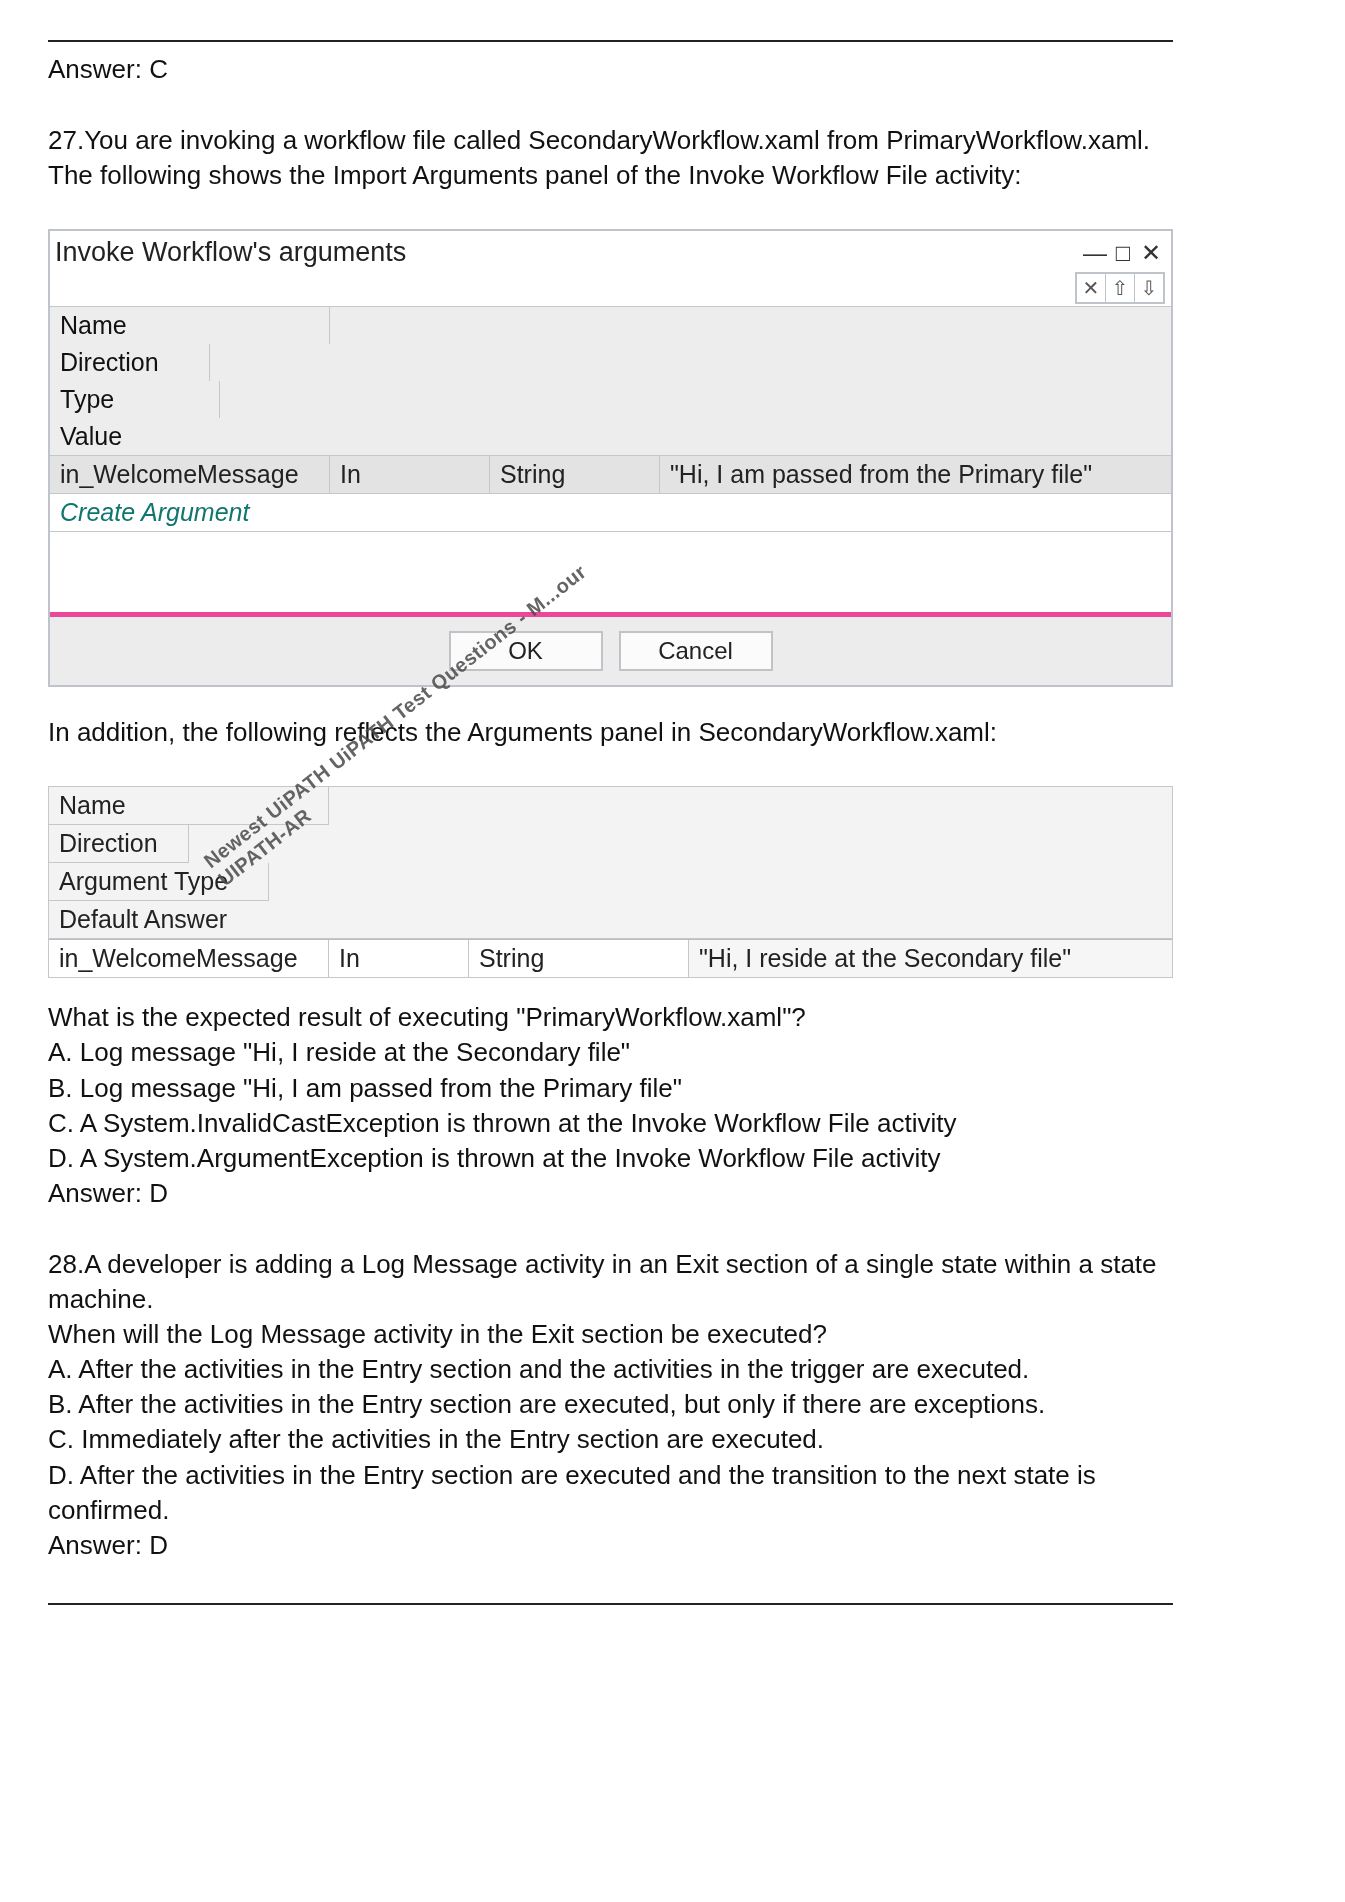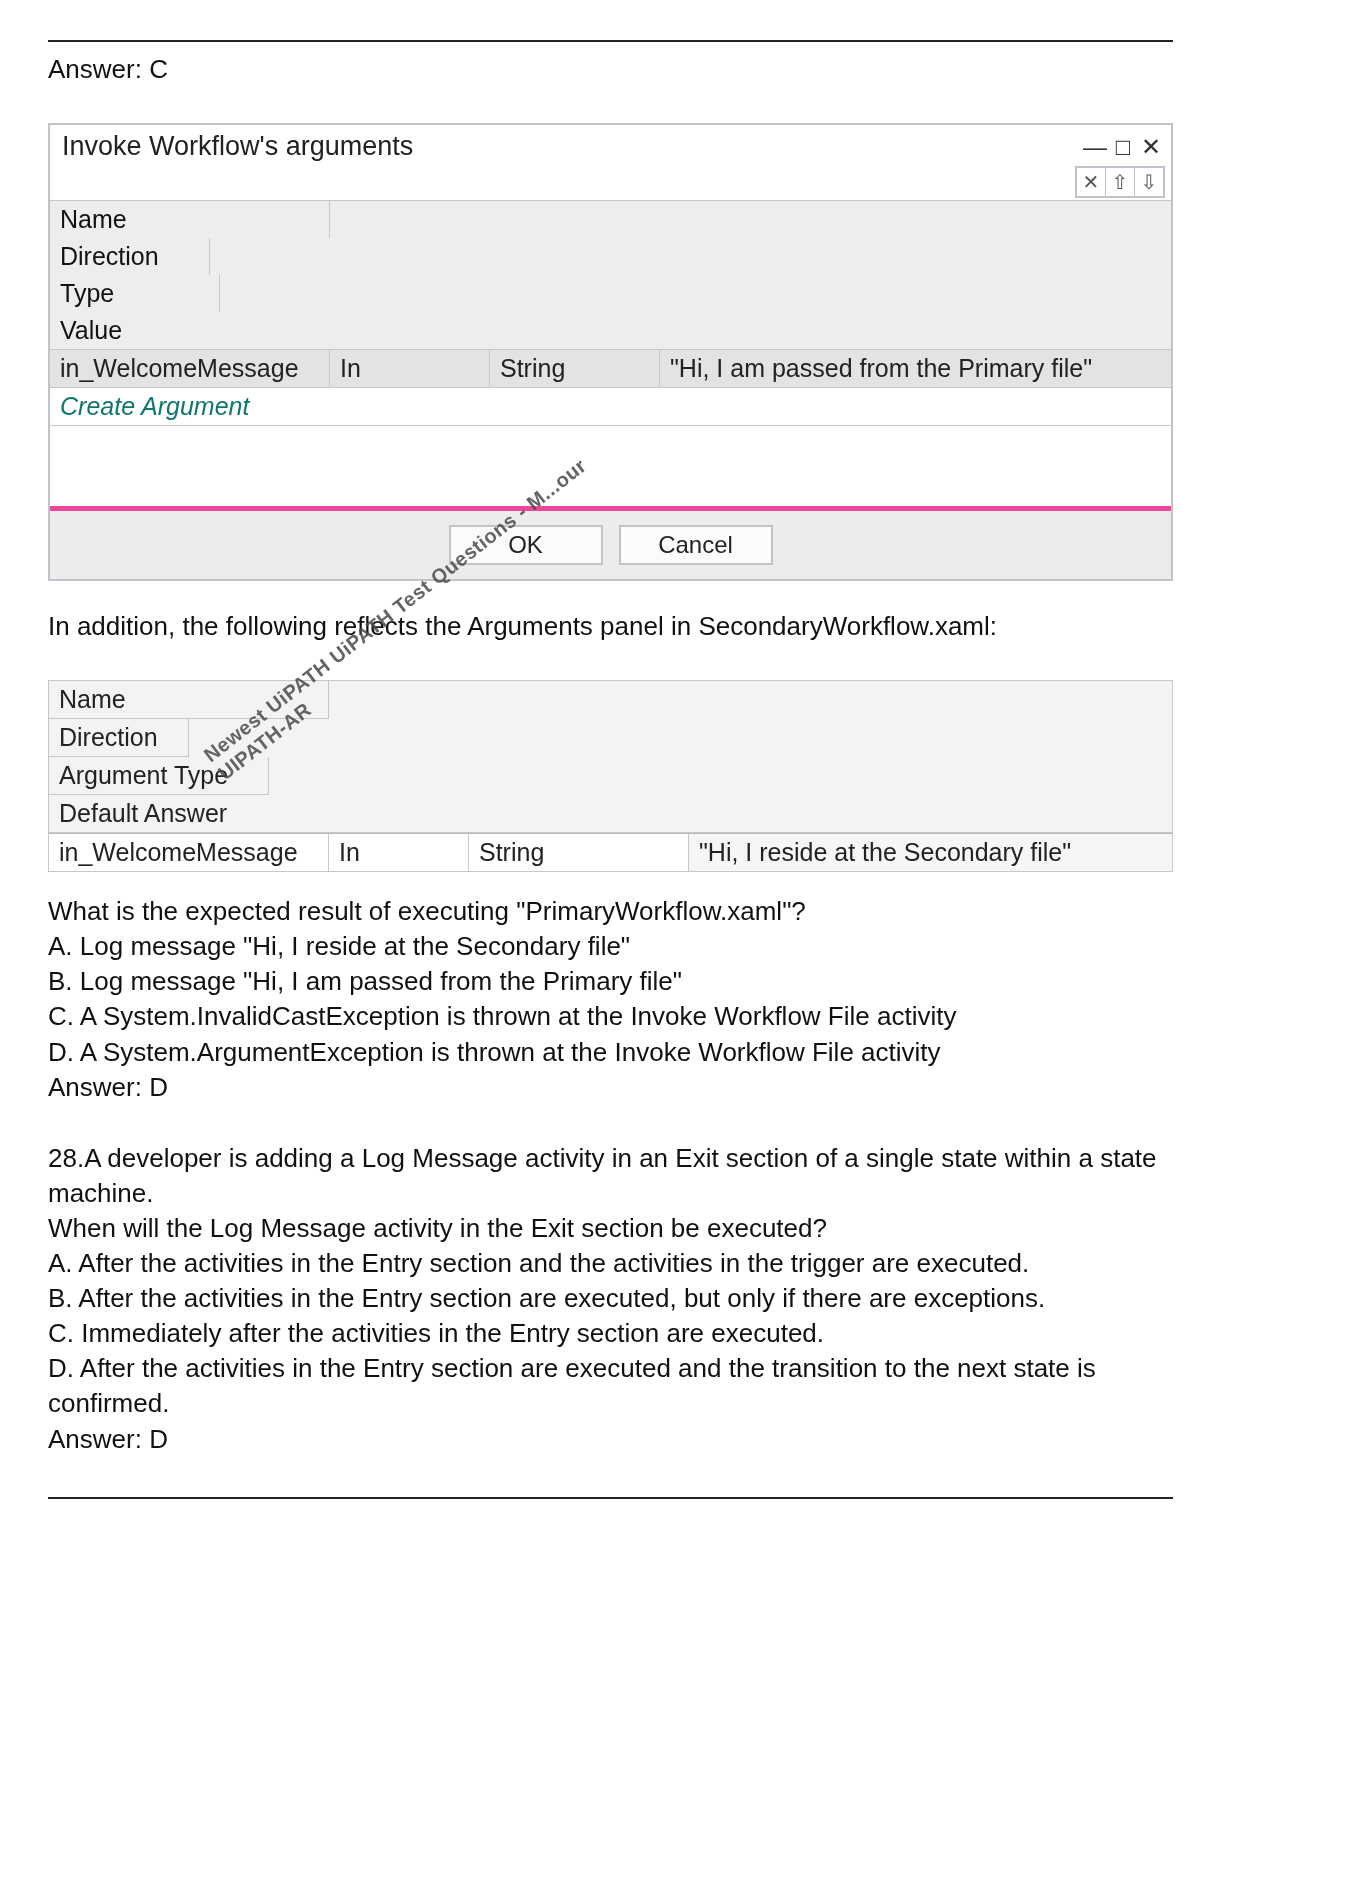--- a/index.html
+++ b/index.html
@@ -30,21 +30,21 @@
     border: 2px solid #bfc4ca;
     background: #fff;
     margin: 22px 0 28px 0;
     font-family: "Segoe UI", Arial, sans-serif;
     color: #222;
   }
   .args-header {
     display: flex;
     align-items: center;
     justify-content: space-between;
-    padding: 6px 8px 4px 12px;
+    padding: 6px 8px 4px 5px;
     font-size: 27px;
     color: #222;
   }
   .args-header .winctrls {
     display: flex;
     align-items: center;
     gap: 4px;
   }
   .winctrl {
     width: 24px;
@@ -173,20 +173,24 @@
   .block { margin-bottom: 36px; line-height: 1.35; }
 </style>
 </head>
 <body>
 
 <div class="page">
   <hr class="hr-top">
 
   <div class="block">Answer: C</div>
 
+  <div class="block">
+    <div>27.You are invoking a workflow file called SecondaryWorkflow.xaml from PrimaryWorkflow.xaml.</div>
+    <div>The following shows the Import Arguments panel of the Invoke Workflow File activity:</div>
+  </div>
 
   <div class="args-dialog">
     <div class="args-header">
       <span>Invoke Workflow's arguments</span>
       <span class="winctrls">
         <span class="winctrl">—</span>
         <span class="winctrl">□</span>
         <span class="winctrl">✕</span>
       </span>
     </div>

